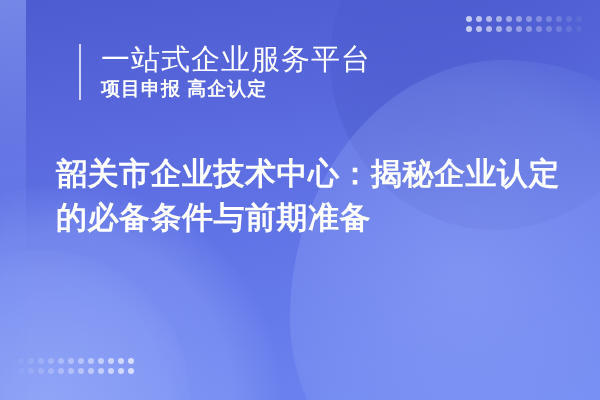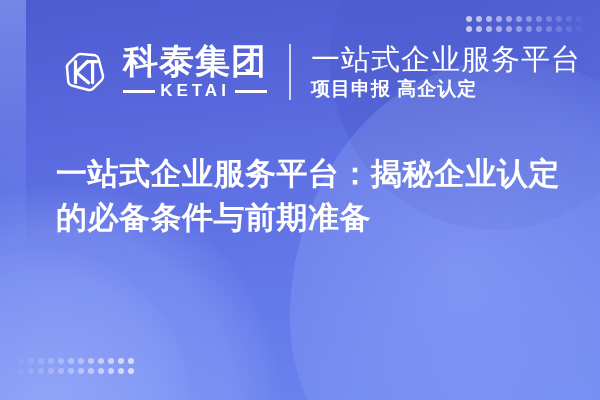--- a/index.html
+++ b/index.html
@@ -228,44 +228,25 @@
         <span class="dot" style="opacity: 0.455;"></span>
         <span class="dot" style="opacity: 0.511;"></span>
         <span class="dot" style="opacity: 0.567;"></span>
         <span class="dot" style="opacity: 0.624;"></span>
         <span class="dot" style="opacity: 0.68;"></span>
       </div>
     </div>
 
   <div class="header">
 
-    <div class="logo-block">
-      <svg class="logo-mark" viewBox="0 0 56 56" aria-hidden="true">
-        <g fill="none" stroke="#ffffff" stroke-width="3.2" stroke-linecap="round" stroke-linejoin="round">
-          <path d="M28 3.6 L47.5 15 A6 6 0 0 1 50.4 20.2 L50.4 35.8 A6 6 0 0 1 47.5 41 L28 52.4 A6 6 0 0 1 22.2 52.4 L8.5 41 A6 6 0 0 1 5.6 35.8 L5.6 20.2 A6 6 0 0 1 8.5 15 L22.2 3.6 A6 6 0 0 1 28 3.6 Z" transform="rotate(45 28 28) scale(0.78) translate(7.9 7.9)"></path>
-          <path d="M18.5 17.5 L18.5 38.5"></path>
-          <path d="M30.5 17.5 L19.4 28.4 L31.6 38.8"></path>
-          <path d="M30.6 17.6 L40.2 17.6"></path>
-          <path d="M35.6 17.6 L35.6 38.6"></path>
-        </g>
-      </svg>
-      <div class="logo-word">
-        <div class="logo-cn">科泰集团</div>
-        <div class="logo-en-row">
-          <span class="logo-rule"></span>
-          <span class="logo-en">KETAI</span>
-          <span class="logo-rule"></span>
-        </div>
-      </div>
-    </div>
 
     <div class="divider"></div>
 
     <div class="tagline-block">
       <div class="tagline-main">一站式企业服务平台</div>
       <div class="tagline-sub">项目申报 高企认定</div>
     </div>
 
   </div>
 
-  <div class="headline">一站式企业服务平台：揭秘企业认定的必备条件与前期准备</div>
+  <div class="headline">韶关市企业技术中心：揭秘企业认定的必备条件与前期准备</div>
 
 </div>
 
 </body></html>

